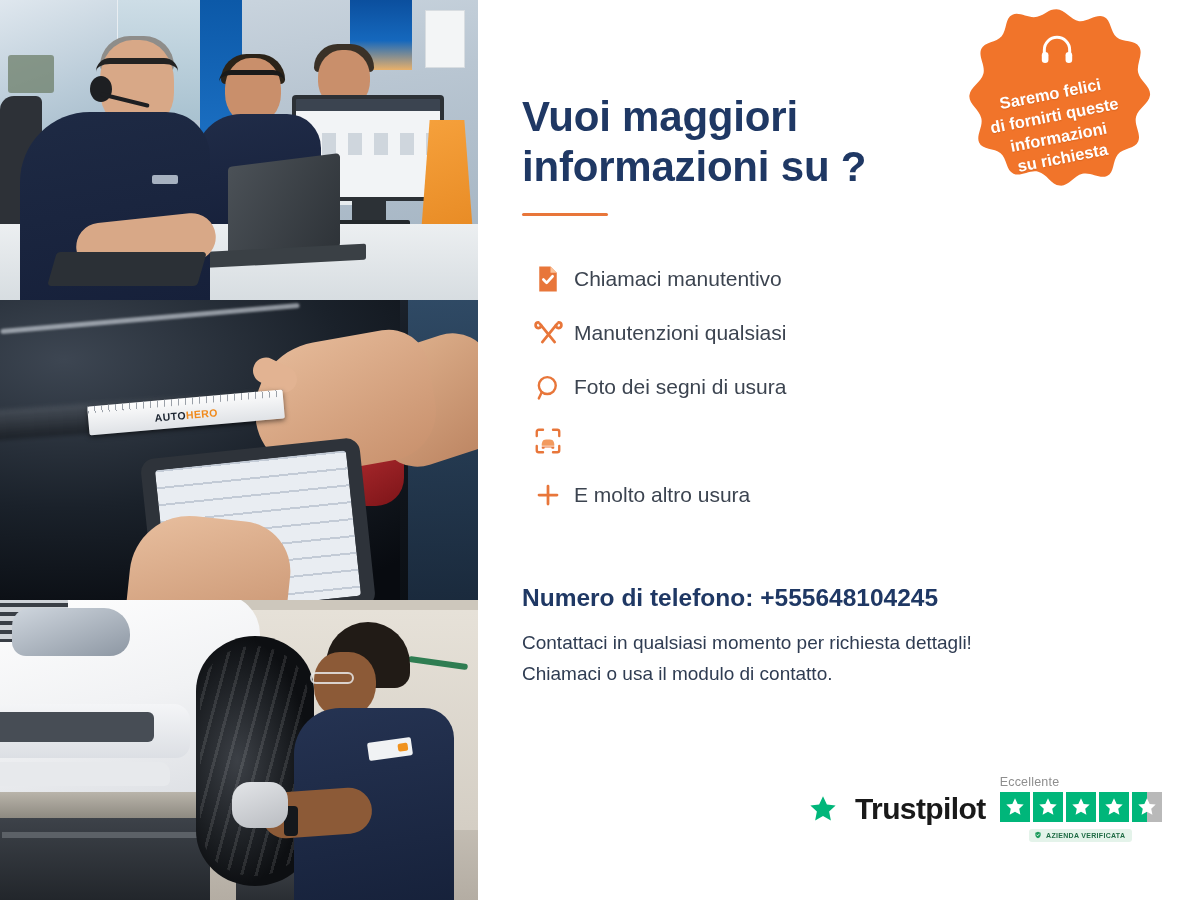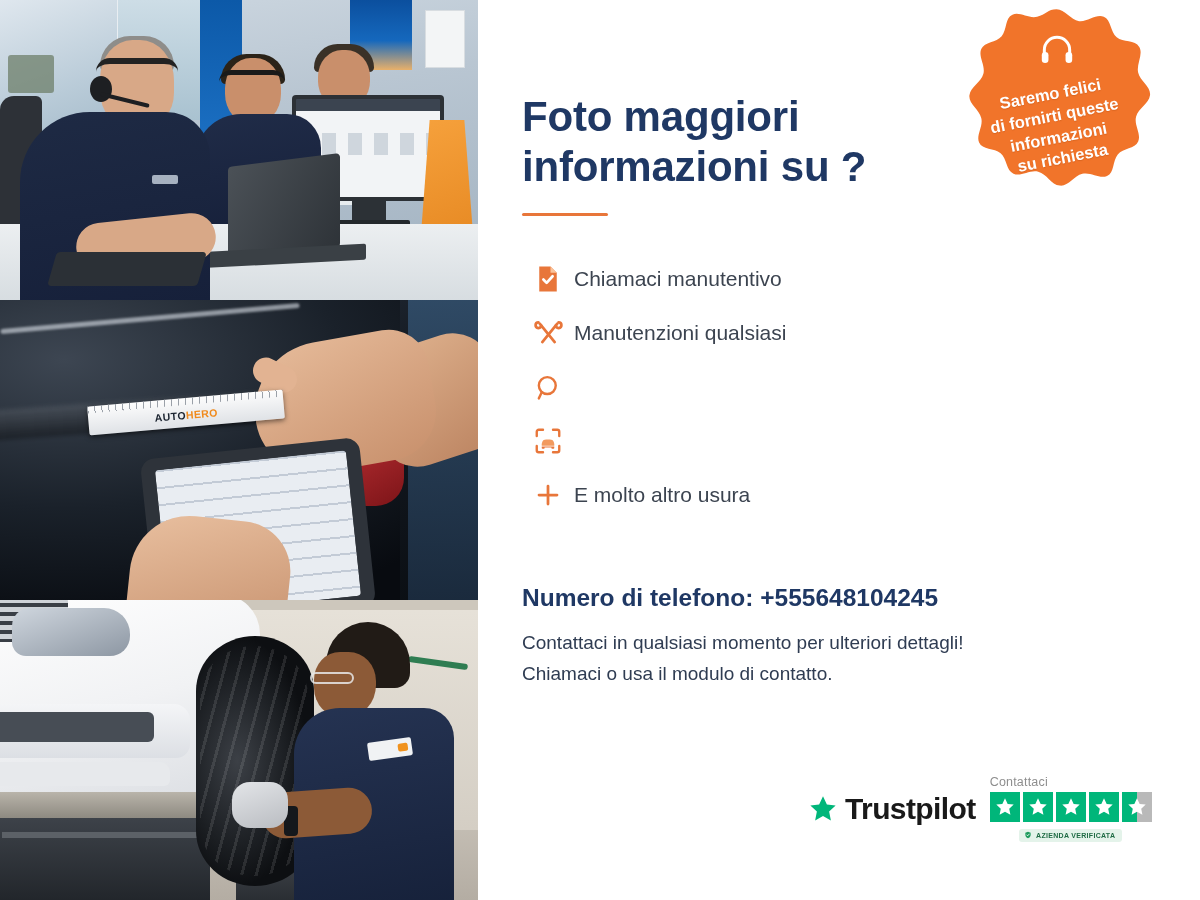--- a/index.html
+++ b/index.html
@@ -425,21 +425,21 @@
 
   
   .trust {
     position: absolute;
     left: 330px;
     bottom: 58px;
     display: flex;
     align-items: center;
     gap: 14px;
   }
-  .tp-logo { display: flex; align-items: center; gap: 7px; }
+  .tp-logo { display: flex; align-items: center; gap: 17px; }
   .tp-name { font-size: 30px; font-weight: 700; color: #191919; letter-spacing: -.6px; }
   .tp-right { display: flex; flex-direction: column; align-items: center; gap: 3px; }
   .tp-excellent { font-size: 12.5px; color: #8e8e8e; letter-spacing: .2px; align-self: flex-start; }
   .stars { display: flex; gap: 3px; }
   .star-box {
     width: 30px; height: 30px; background: #00b67a;
     display: flex; align-items: center; justify-content: center;
     position: relative; overflow: hidden;
   }
   .star-box.half { background: linear-gradient(90deg,#00b67a 50%,#b9b9b9 50%); }
@@ -572,21 +572,21 @@
         <div class="warm"></div>
           <div class="watch"></div>
           <div class="wglove"></div>
       </div>
     </div>
 
   </div>
 
   <div class="content">
 
-    <h1 class="headline">Foto maggiori
+    <h1 class="headline">Vuoi maggiori
 informazioni su ?</h1>
     <div class="rule"></div>
 
     <div class="badge">
       <svg class="burst" viewBox="0 0 200 200">
         <path fill="#f1742a" d="M100 4c8 0 13 10 21 11s16-7 23-4 6 14 12 19 17 2 21 9-3 16-1 24 12 13 11 21-11 12-13 20 5 16 2 23-14 6-19 12-3 17-10 20-15-4-23-2-13 12-21 11-12-11-20-13-16 5-23 2-6-14-12-19-17-3-20-10 4-15 2-23-12-13-11-21 11-12 13-20-5-16-2-23 14-6 19-12 3-17 10-20 15 4 23 2S92 4 100 4z"></path>
       </svg>
       <svg class="bhead" viewBox="0 0 24 24" fill="none" stroke="#ffffff" stroke-width="1.9" stroke-linecap="round">
         <path d="M4 14v-2a8 8 0 0 1 16 0v2"></path>
         <rect x="2.4" y="13.2" width="4.2" height="7" rx="2.1" fill="#ffffff" stroke="none"></rect>
@@ -623,20 +623,21 @@
         <span class="flabel">Manutenzioni qualsiasi</span>
       </div>
 
       <div class="feature">
         <span class="ficon">
           <svg width="29" height="29" viewBox="0 0 24 24" fill="none" stroke="#e8763a" stroke-width="2" stroke-linecap="round">
             <circle cx="11" cy="10.4" r="7"></circle>
             <path d="M6.4 15.9L4 21"></path>
           </svg>
         </span>
+        <span class="flabel">Foto dei segni di usura</span>
       </div>
 
       <div class="feature">
         <span class="ficon">
           <svg width="30" height="30" viewBox="0 0 24 24" fill="none" stroke="#e8763a" stroke-width="1.9" stroke-linecap="round">
             <path d="M3 8V4.6A1.6 1.6 0 0 1 4.6 3H8"></path>
             <path d="M16 3h3.4A1.6 1.6 0 0 1 21 4.6V8"></path>
             <path d="M21 16v3.4a1.6 1.6 0 0 1-1.6 1.6H16"></path>
             <path d="M8 21H4.6A1.6 1.6 0 0 1 3 19.4V16"></path>
             <path fill="#f29a5e" stroke="none" d="M7 14.6c0-1 .5-2.4 1.1-3 .5-.5 1.6-.8 3.9-.8s3.4.3 3.9.8c.6.6 1.1 2 1.1 3v1.2H7z"></path>
@@ -650,32 +651,32 @@
           <svg width="30" height="30" viewBox="0 0 24 24" fill="none" stroke="#e8763a" stroke-width="2.2" stroke-linecap="round">
             <path d="M12 4.8v14.4M4.8 12h14.4"></path>
           </svg>
         </span>
         <span class="flabel">E molto altro usura</span>
       </div>
 
     </div>
 
     <div class="phone">Numero di telefono: +555648104245</div>
-    <div class="contact">Contattaci in qualsiasi momento per ulteriori dettagli!
+    <div class="contact">Contattaci in qualsiasi momento per richiesta dettagli!
 Chiamaci o usa il modulo di contatto.</div>
 
     <div class="trust">
       <div class="tp-logo">
         <svg width="30" height="30" viewBox="0 0 24 24">
           <path fill="#00b67a" d="M12 1.8l3.1 6.6 7 .8-5.2 4.8 1.4 7.1L12 17.5 5.7 21.1l1.4-7.1L1.9 9.2l7-.8z"></path>
         </svg>
         <span class="tp-name">Trustpilot</span>
       </div>
       <div class="tp-right">
-        <span class="tp-excellent">Contattaci</span>
+        <span class="tp-excellent">Eccellente</span>
         <div class="stars">
           <span class="star-box">
             <svg width="22" height="22" viewBox="0 0 24 24">
                 <path fill="#fff" d="M12 2.4l2.9 6.2 6.6.7-4.9 4.5 1.3 6.7L12 17.1l-5.9 3.4 1.3-6.7-4.9-4.5 6.6-.7z"></path>
               </svg>
           </span>
           <span class="star-box">
             <svg width="22" height="22" viewBox="0 0 24 24">
                 <path fill="#fff" d="M12 2.4l2.9 6.2 6.6.7-4.9 4.5 1.3 6.7L12 17.1l-5.9 3.4 1.3-6.7-4.9-4.5 6.6-.7z"></path>
               </svg>

